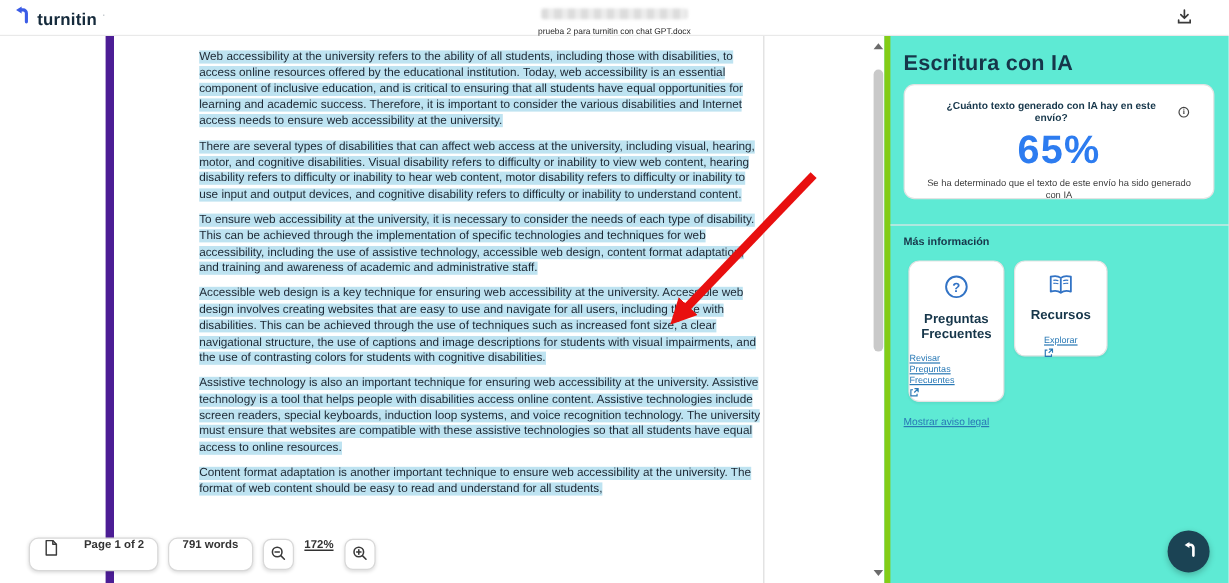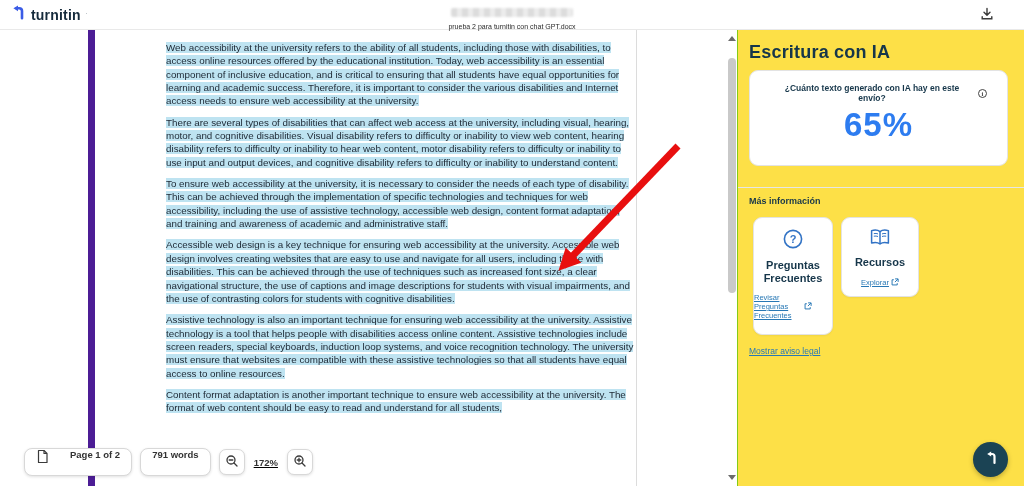--- a/index.html
+++ b/index.html
@@ -39,28 +39,28 @@
   
   .arrow-overlay { position:absolute; inset:0; width:1024px; height:486px;
     pointer-events:none; z-index:55; }
 
   
   .toolbar { position:absolute; left:24px; bottom:10px; display:flex; gap:8px;
     align-items:center; z-index:60; }
   .pill { display:flex; align-items:flex-start; gap:21px; height:28px; padding:0 11px;
     background:#fff; border:1px solid #d8d8d8; border-radius:8px;
     box-shadow:0 1px 3px rgba(0,0,0,.12); font-size:9.5px; font-weight:700; color:#333; }
-  .zoom-group { display:flex; align-items:center; gap:7px;text-decoration:underline; }
+  .zoom-group { display:flex; align-items:flex-start; gap:7px;text-decoration:underline; }
   .zoom-btn { width:26px; height:26px; background:#fff; border:1px solid #d8d8d8; border-radius:7px;
     box-shadow:0 1px 3px rgba(0,0,0,.12); display:flex; align-items:center; justify-content:center; cursor:pointer; }
   .zoom-label { font-size:9.5px; font-weight:700; color:#333; background:#fff; padding:0 2px; }
 
   
   .panel { position:absolute; top:30px; left:737px; width:287px; height:456px;
-    background:#fde047; border-left:1px solid #84cc16; }
+    background:#5eead4; border-left:5px solid #84cc16; }
   .panel-title { position:absolute; left:11px; top:12px; font-size:18px; font-weight:700;
     color:#16364a; letter-spacing:.2px; }
   .score-card { position:absolute; left:11px; top:40px; width:259px; height:96px;
     border:1px solid #e3e3e3; border-radius:9px; background:#fff; text-align:center; padding-top:12px; }
   .score-q { font-size:8.5px; font-weight:700; color:#16364a; padding:0 20px;
     display:flex; align-items:center; justify-content:flex-start; gap:4px; }
   .info-ic { display:inline-flex; width:9px; height:9px; border:1px solid #444; border-radius:50%;
     font-size:6.5px; align-items:center; justify-content:center; color:#444;
     font-family:"Liberation Serif", serif; cursor:pointer; flex:0 0 auto; }
   .info-ic::after { content:"i"; }
@@ -70,22 +70,22 @@
     border-top:1px solid #e6e6e6; }
   .more-label { position:absolute; left:11px; top:166px; font-size:9px; font-weight:700; color:#16364a; }
   .icard { position:absolute; background:#fff; border:1px solid #e3e3e3; border-radius:9px;
     box-shadow:0 1px 2px rgba(0,0,0,.05); display:flex; flex-direction:column; align-items:center;
     padding-top:10px; cursor:pointer; }
   .icard1 { left:15px; top:187px; width:80px; height:118px; }
   .icard2 { left:103px; top:187px; width:78px; height:80px; }
   .icard3 { left:190px; top:187px; width:80px; height:80px; }
   .icard-title { margin-top:5px; font-size:11px; font-weight:700; color:#16364a;
     text-align:center; line-height:12.5px; padding:0 4px; }
-  .card-link { display:inline-flex; align-items:center; gap:2px; font-size:7.5px;
-    color:#2878b5; text-decoration:underline; cursor:pointer; line-height:9px; }
+  .card-link { display:inline-flex; align-items:flex-start; gap:2px; font-size:7.5px;
+    color:#2878b5; text-decoration:underline; cursor:pointer; line-height:9px;flex-direction:column; }
   .link-center { margin-top:9px; }
   .link-left { align-self:flex-start; margin:9px 0 0 0; text-align:left; max-width:58px; }
   .legal-link { position:absolute; left:11px; top:316px; font-size:8.5px; color:#2878b5;
     text-decoration:underline; cursor:pointer; }
   .fab { position:absolute; right:16px; bottom:9px; width:35px; height:35px; border-radius:50%;
     background:#1b4354; border:none; display:flex; align-items:center; justify-content:center;
     cursor:pointer; box-shadow:0 2px 5px rgba(0,0,0,.25); z-index:70; }
 </style>
 </head>
 <body>
@@ -181,20 +181,21 @@
 
   <aside class="panel">
     <div class="panel-title">Escritura con IA</div>
 
     <div class="score-card">
       <div class="score-q">
         <span>¿Cuánto texto generado con IA hay en este envío?</span>
         <span class="info-ic"></span>
       </div>
       <div class="score-val">65%</div>
+      <div class="score-desc">Se ha determinado que el texto de este envío ha sido generado con IA</div>
     </div>
 
     <hr class="panel-divider">
     <div class="more-label">Más información</div>
 
     <div class="icard icard1">
       <span>
         <svg width="22" height="22" viewBox="0 0 22 22">
           <circle cx="11" cy="11" r="8.6" fill="none" stroke="#3273c5" stroke-width="1.6"></circle>
           <text x="11" y="15" text-anchor="middle" font-size="11" font-weight="bold" fill="#3273c5" font-family="Liberation Sans, sans-serif">?</text>

